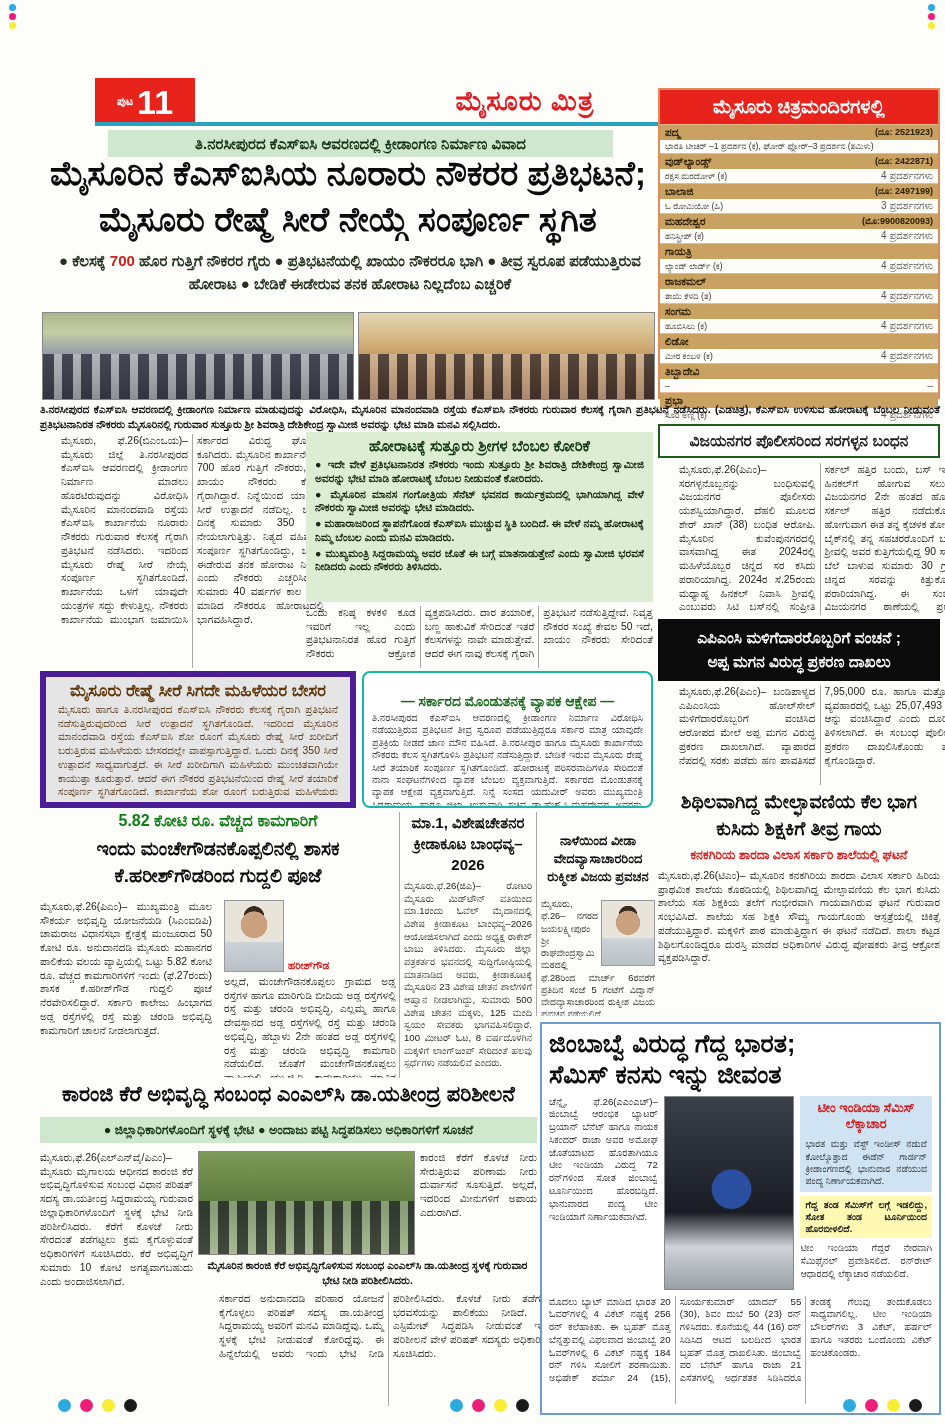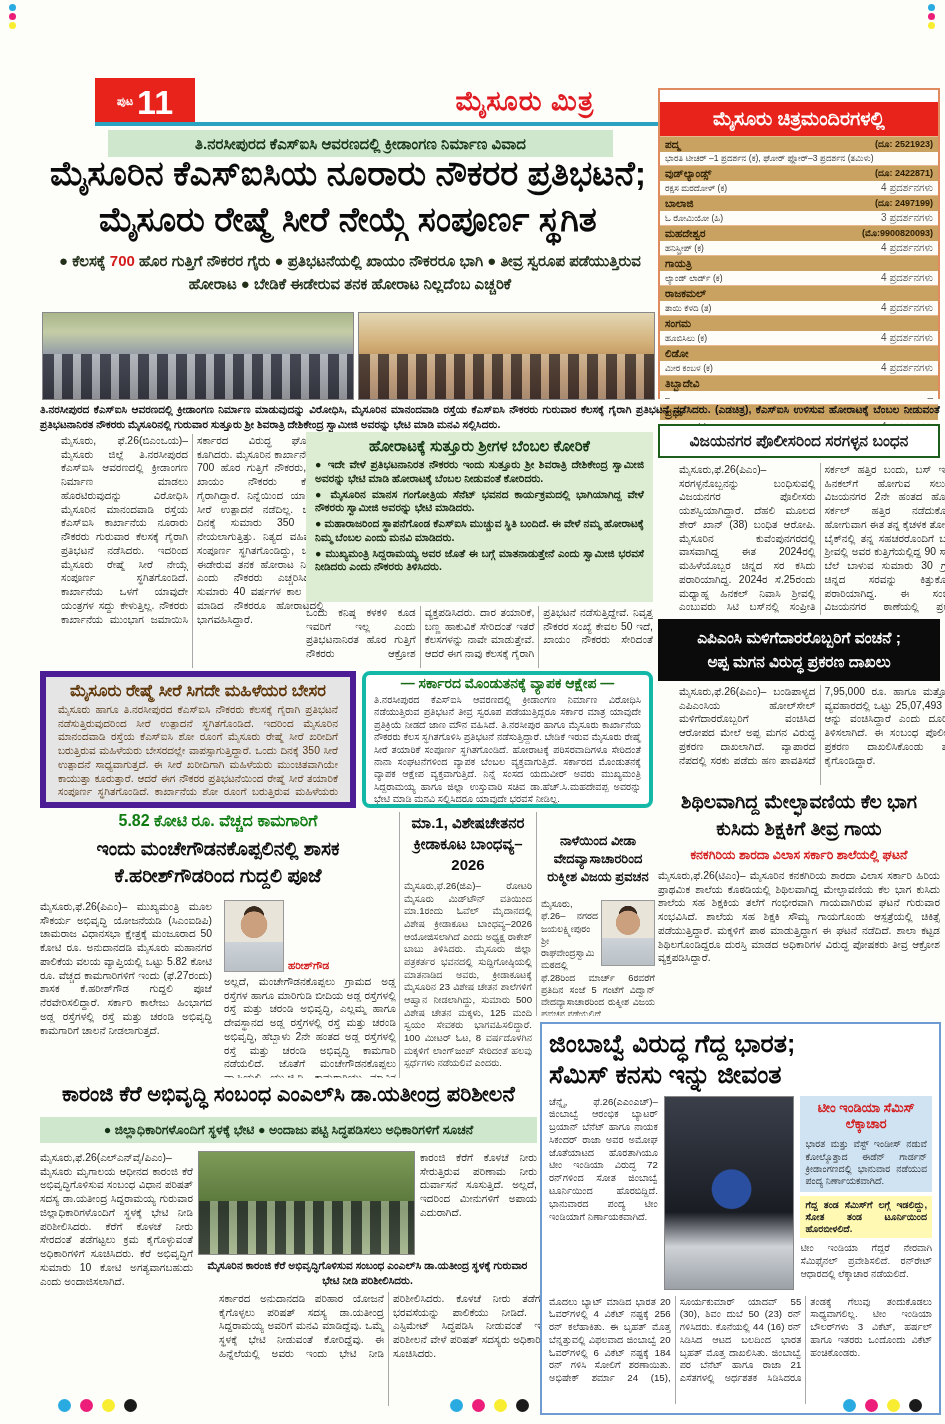--- a/index.html
+++ b/index.html
@@ -33,36 +33,36 @@
   .ph-green{background:linear-gradient(180deg,#7d9a58 0%,#59763b 55%,#8aa468 100%);}
   .ph-cricket{background:radial-gradient(circle at 52% 48%,#2b4fa0 0 16%,rgba(0,0,0,0) 17%),
               linear-gradient(180deg,#3a3f4a 0%,#191c23 60%,#cfd3d8 78%,#9aa0a6 100%);}
   .crowd::after{content:"";position:absolute;left:0;right:0;bottom:0;height:52%;
      background:repeating-linear-gradient(90deg,rgba(25,25,38,.65) 0 11px,rgba(225,225,230,.35) 11px 19px);}
   .portrait{background:radial-gradient(circle at 50% 34%,#caa07e 0 24%,rgba(0,0,0,0) 25%),
             radial-gradient(circle at 50% 22%,#3a2a1e 0 16%,rgba(0,0,0,0) 17%),
             linear-gradient(180deg,#e9e4da 0 58%,#cdd3d8 58%,#b9c0c6 100%);border:1px solid #999;}
   
   .cinema{border:2px solid #e08a5f;background:#fff;}
-  .cinema-h{background:#e8231c;color:#fff;font-weight:900;font-size:19px;text-align:center;line-height:34px;margin-top:12px;}
+  .cinema-h{background:#e8231c;color:#fff;font-weight:900;font-size:19px;text-align:center;line-height:34px;}
   .th-row{background:#c9a262;display:flex;justify-content:space-between;align-items:center;
           padding:1px 5px;border-top:1px solid #e8b98f;}
   .th-name{font-weight:900;font-size:10.5px;color:#2e2005;}
   .th-phone{font-weight:bold;font-size:9px;color:#2e2005;}
   .fm-row{display:flex;justify-content:space-between;align-items:center;padding:1px 5px;background:#fffdf8;}
   .fm-name{font-size:8.6px;color:#333;}
   .fm-shows{font-size:10px;color:#555;}
   
   .supportbox{background:#dcedd3;padding:5px 9px;}
   .supportbox .t{font-weight:900;font-size:15px;text-align:center;color:#10330e;margin-bottom:3px;}
   .supportbox .it{font-size:10.6px;font-weight:bold;color:#17250f;text-align:justify;line-height:1.3;margin-bottom:2px;}
   .yellowbox{background:#e5e5e5;border:6px solid #4c1d95;padding:4px 12px;}
   .yellowbox .t{font-weight:900;font-size:16.5px;color:#5f3608;text-align:center;margin-bottom:3px;}
   .yellowbox .b{font-size:10.4px;color:#553410;}
-  .govbox{border:4px solid #14b8a6;border-radius:8px;background:#fff;padding:0 8px;}
+  .govbox{border:2px solid #14b8a6;border-radius:8px;background:#fff;padding:20px 8px;}
   .govbox .t{font-weight:900;font-size:14px;color:#176b17;text-align:center;margin-bottom:2px;}
   .govbox .b{font-size:9.7px;line-height:1.28;}
   .headbox-black{background:#0b0b0b;color:#fff;font-weight:900;font-size:15.5px;text-align:center;
                  display:flex;flex-direction:column;justify-content:center;line-height:1.55;}
   .greenhead{border:2px solid #1d5e1d;font-weight:900;font-size:15.5px;text-align:center;
              display:flex;align-items:center;justify-content:center;background:#fff;}
   .subhead-red{color:#d31c1c;font-weight:900;font-size:12.5px;text-align:center;}
   .h2s{font-weight:900;font-size:19px;text-align:center;line-height:1.4;color:#0d0d0d;}
   .h3s{font-weight:900;font-size:15px;text-align:center;line-height:1.4;color:#0d0d0d;}
   .greenkick{color:#0f7d12;font-weight:900;font-size:16px;text-align:center;}

